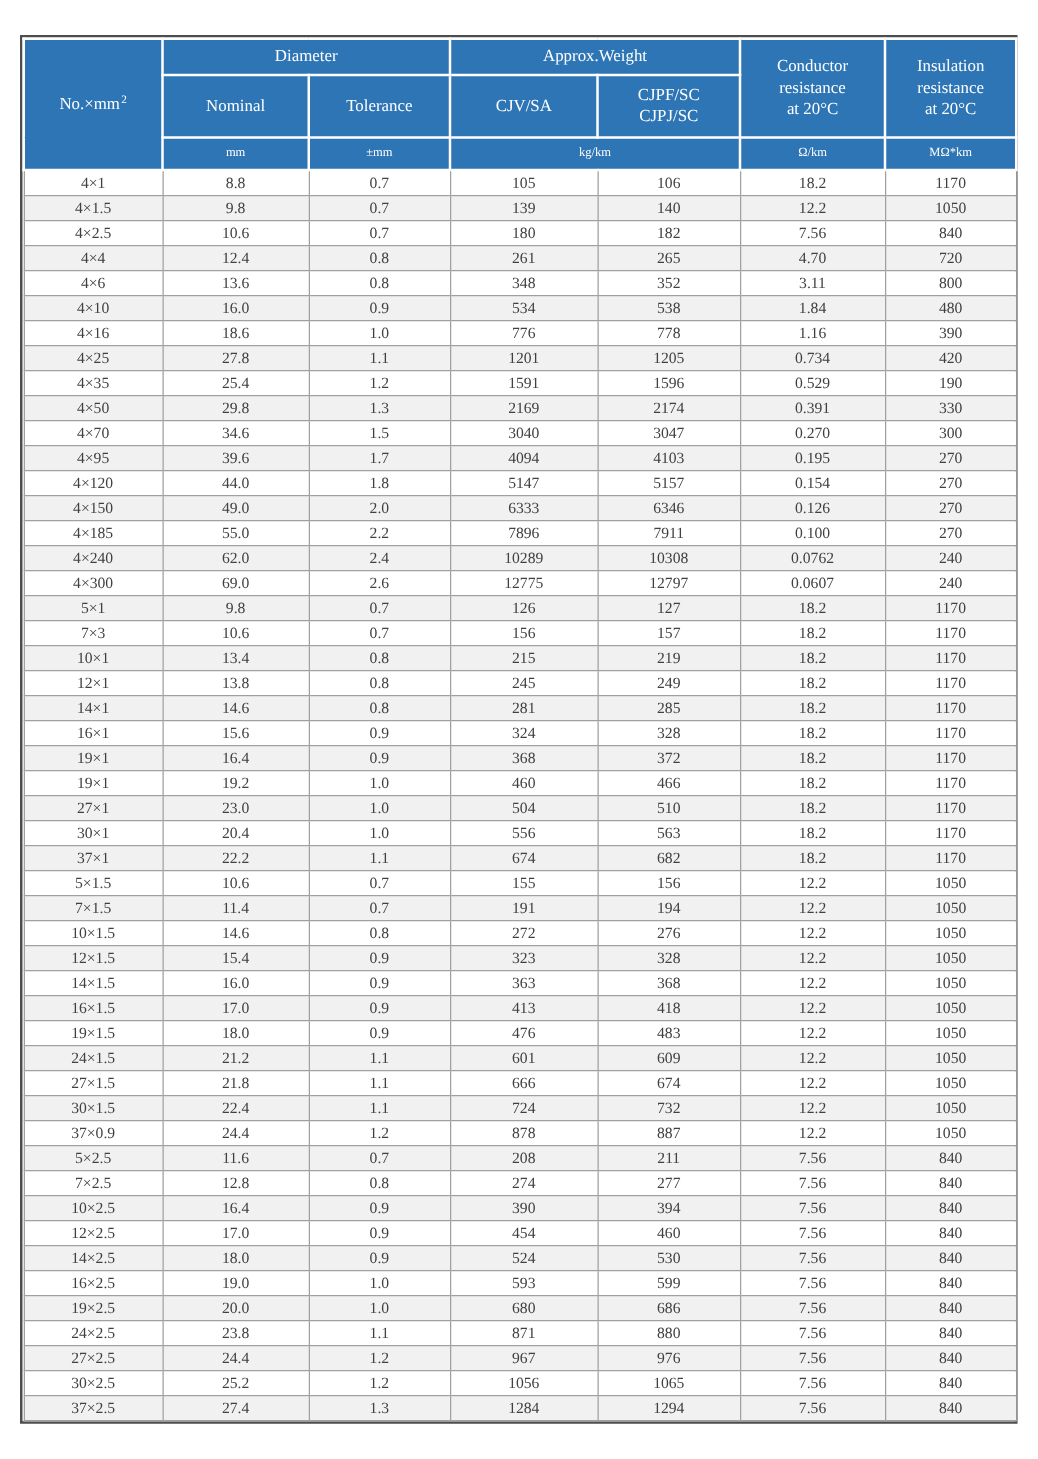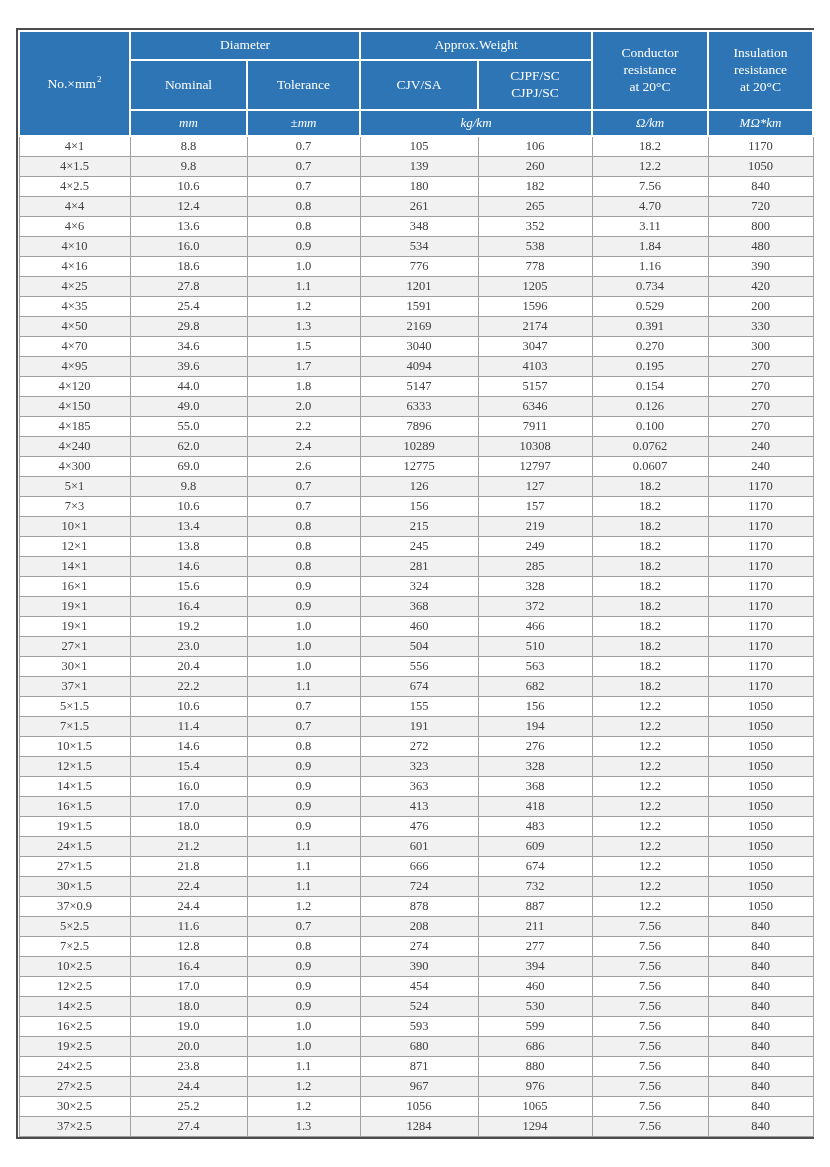--- a/index.html
+++ b/index.html
@@ -33,21 +33,21 @@
     font-weight: normal;
     font-size: 13.5px;
     text-align: center;
     vertical-align: middle;
     border: 2px solid #ffffff;
     padding: 0 2px;
     line-height: 1.25;
   }
   thead tr.group-row th   { height: 27px; }
   thead tr.sub-row th     { height: 48px; }
-  thead tr.units-row th   { height: 24px; font-size: 13px; font-style: italic; }
+  thead tr.units-row th   { height: 24px; font-size: 10px; }
   .pre { white-space: pre-line; }
   th sup { font-size: 9px; vertical-align: super; margin-left: 1px; }
   
   tbody td {
     height: 19px;
     font-size: 12.5px;
     color: #404040;
     text-align: center;
     vertical-align: middle;
     border: 1px solid #a0a0a0;
@@ -107,21 +107,21 @@
             <td>105</td>
             <td>106</td>
             <td>18.2</td>
             <td>1170</td>
           </tr>
           <tr>
             <td>4×1.5</td>
             <td>9.8</td>
             <td>0.7</td>
             <td>139</td>
-            <td>260</td>
+            <td>140</td>
             <td>12.2</td>
             <td>1050</td>
           </tr>
           <tr>
             <td>4×2.5</td>
             <td>10.6</td>
             <td>0.7</td>
             <td>180</td>
             <td>182</td>
             <td>7.56</td>
@@ -172,21 +172,21 @@
             <td>0.734</td>
             <td>420</td>
           </tr>
           <tr>
             <td>4×35</td>
             <td>25.4</td>
             <td>1.2</td>
             <td>1591</td>
             <td>1596</td>
             <td>0.529</td>
-            <td>200</td>
+            <td>190</td>
           </tr>
           <tr>
             <td>4×50</td>
             <td>29.8</td>
             <td>1.3</td>
             <td>2169</td>
             <td>2174</td>
             <td>0.391</td>
             <td>330</td>
           </tr>

